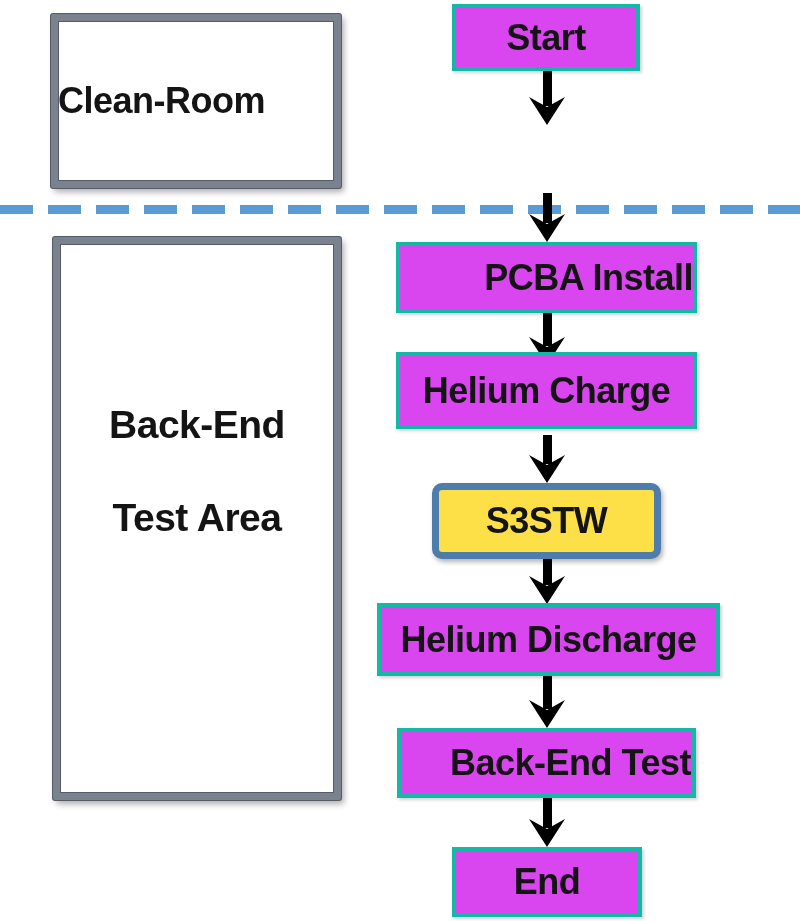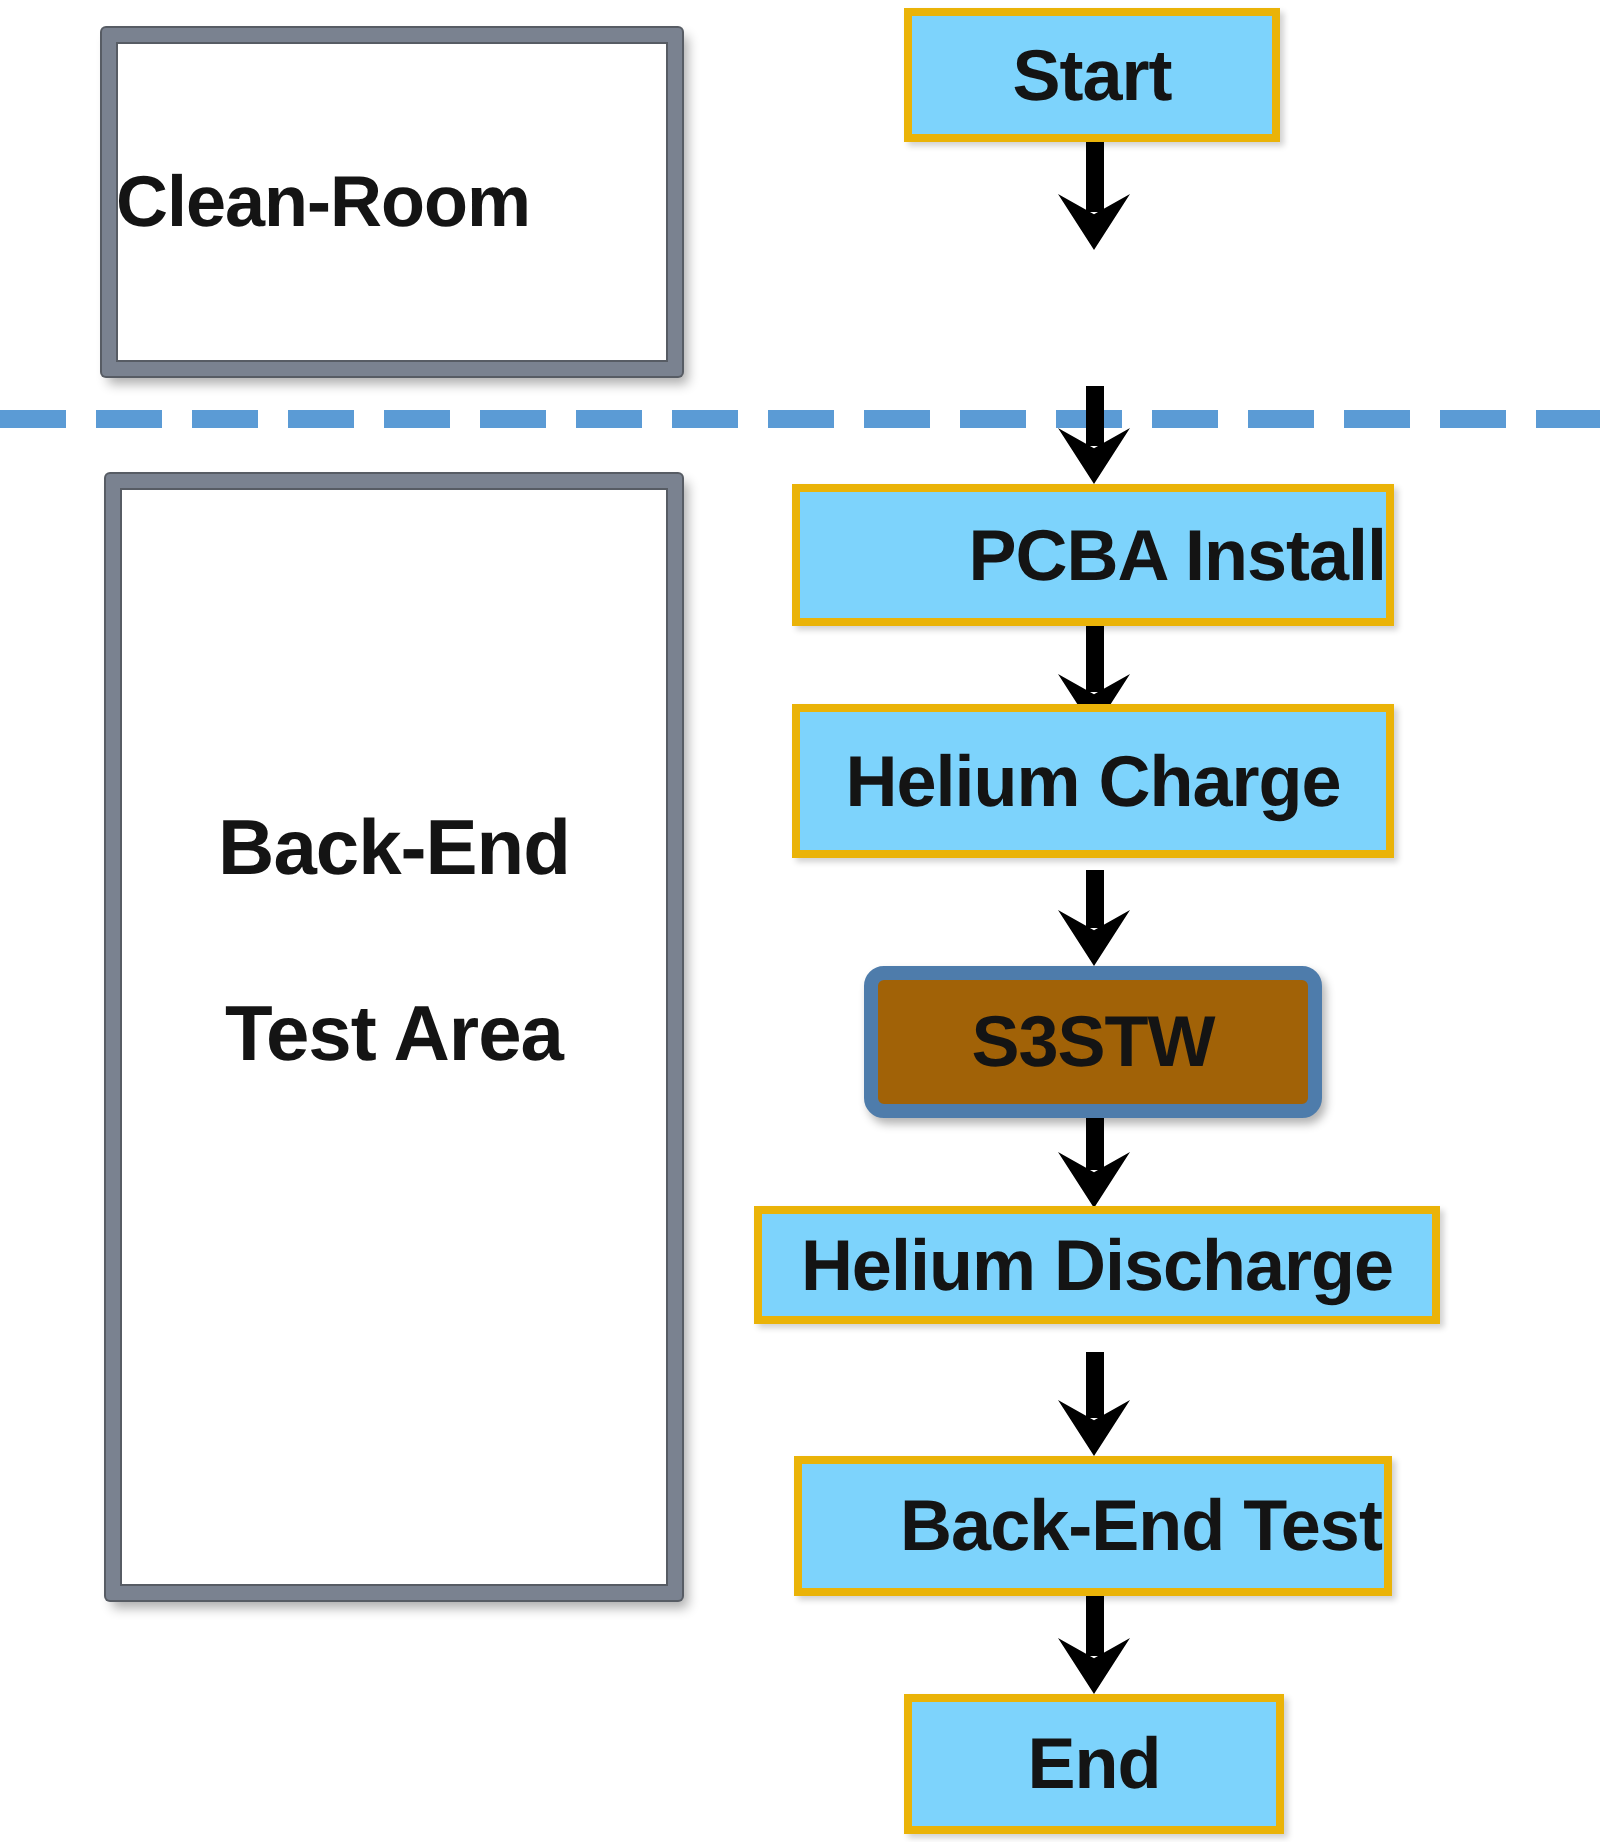--- a/index.html
+++ b/index.html
@@ -24,33 +24,33 @@
   .zb-line2{top:252px;}
 
   
   .dashed-separator{
     position:absolute;left:0;top:205px;width:800px;height:9px;z-index:1;
     background:repeating-linear-gradient(90deg,#5b9bd5 0 33px,transparent 33px 48px);
   }
 
   
   .node{
-    position:absolute;box-sizing:border-box;background:#7dd3fc;border:4px solid #eab308;
+    position:absolute;box-sizing:border-box;background:#d946ef;border:4px solid #14b8a6;
     display:flex;align-items:center;justify-content:center;
     font-weight:700;font-size:36px;color:#141414;white-space:nowrap;letter-spacing:-0.5px;
     box-shadow:2px 2px 3px rgba(0,0,0,.18);z-index:10;
   }
   #node-start{left:452px;top:4px;width:188px;height:67px;}
   #node-hdd{left:398px;top:125px;width:296px;height:68px;}
   #node-pcba{left:396px;top:242px;width:301px;height:71px;justify-content:flex-end;}
   #node-helium-charge{left:396px;top:352px;width:301px;height:77px;}
   #node-s3stw{left:432px;top:483px;width:229px;height:76px;
-    border:7px solid #4e7cab;background:#a16207;border-radius:10px;
+    border:7px solid #4e7cab;background:#fde047;border-radius:10px;
     box-shadow:2px 3px 5px rgba(0,0,0,.3);}
-  #node-helium-discharge{left:377px;top:603px;width:343px;height:59px;}
+  #node-helium-discharge{left:377px;top:603px;width:343px;height:73px;}
   #node-backend-test{left:397px;top:728px;width:299px;height:70px;padding-left:48px;}
   #node-end{left:452px;top:847px;width:190px;height:70px;}
 
   
   .arrow{
     position:absolute;left:529px;width:36px;z-index:5;
     display:flex;flex-direction:column;align-items:center;
   }
   .arrow .shaft{width:9px;flex:1 1 auto;background:#000000;}
   .arrow .head{

